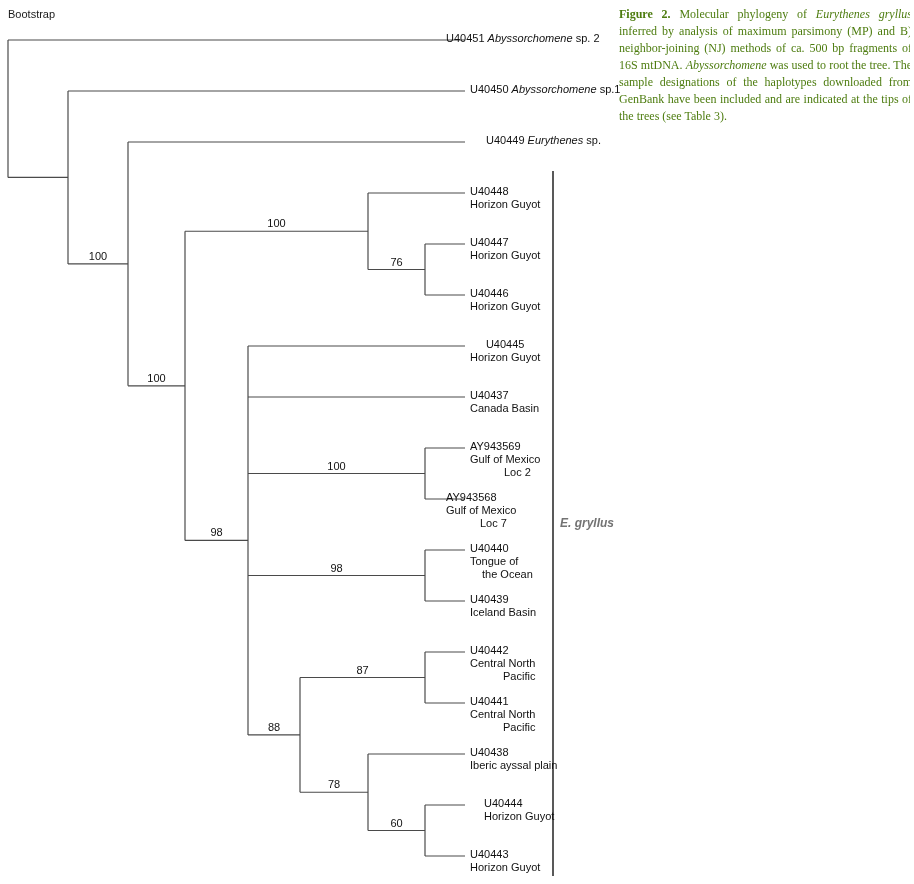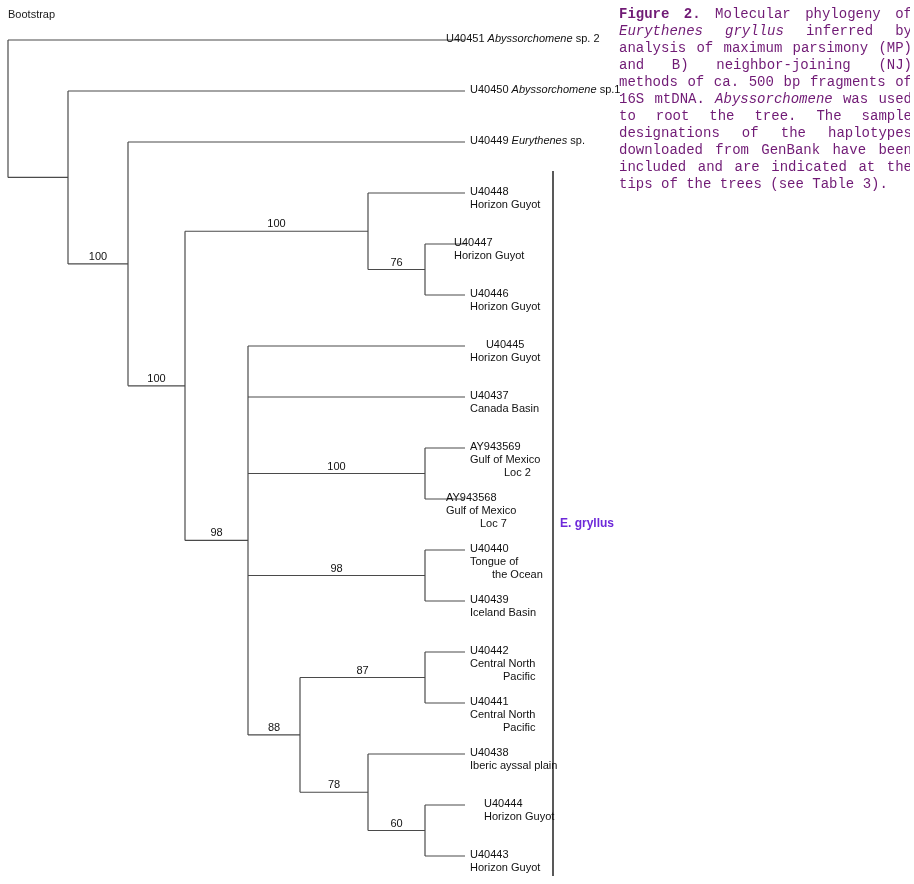--- a/index.html
+++ b/index.html
@@ -9,26 +9,26 @@
   }
   .bootstrap-label{
     position:absolute;left:8px;top:8px;font-size:11px;color:#1a1a1a;
   }
   #tree-svg{position:absolute;left:0;top:0;}
   .tip-label{
     position:absolute;font-size:11px;line-height:13px;color:#111;white-space:nowrap;
   }
   .tip-label .i{font-style:italic;}
   .clade-label{
-    position:absolute;left:560px;font-size:12px;font-weight:bold;color:#6d28d9;
+    position:absolute;left:560px;font-size:12px;font-weight:bold;font-style:italic;color:#737373;
   }
   .caption{
     position:absolute;left:619px;top:6px;width:293px;
-    font-family:Liberation Mono, monospace;font-size:14px;line-height:17px;
-    text-align:justify;color:#701a75;
+    font-family:Liberation Serif, serif;font-size:12px;line-height:17px;
+    text-align:justify;color:#4d7c0f;
   }
   .caption .b{font-weight:bold;}
   .caption .i{font-style:italic;}
 </style>
 </head>
 <body>
 
 <div class="stage">
   <div class="bootstrap-label">Bootstrap</div>
   <svg id="tree-svg" width="914" height="884">
@@ -87,28 +87,28 @@
       <line x1="425" y1="856" x2="465" y2="856" stroke="#4a4a4a" stroke-width="1.2"></line>
       <line x1="553" y1="171" x2="553" y2="876" stroke="#222" stroke-width="1.5"></line>
     </svg>
   <div id="tip-labels">
       <div class="tip-label" style="left: 446px; top: 32px;">
         <div><span>U40451 </span><span class="i">Abyssorchomene</span><span> sp. 2</span></div>
       </div>
       <div class="tip-label" style="left: 470px; top: 83px;">
         <div><span>U40450 </span><span class="i">Abyssorchomene</span><span> sp.1</span></div>
       </div>
-      <div class="tip-label" style="left: 470px; top: 134px;">
+      <div class="tip-label" style="left: 486px; top: 134px;">
         <div><span>U40449 </span><span class="i">Eurythenes</span><span> sp.</span></div>
       </div>
       <div class="tip-label" style="left: 470px; top: 185px;">
         <div><span>U40448</span></div>
         <div><span>Horizon Guyot</span></div>
       </div>
-      <div class="tip-label" style="left: 454px; top: 236px;">
+      <div class="tip-label" style="left: 470px; top: 236px;">
         <div><span>U40447</span></div>
         <div><span>Horizon Guyot</span></div>
       </div>
       <div class="tip-label" style="left: 470px; top: 287px;">
         <div><span>U40446</span></div>
         <div><span>Horizon Guyot</span></div>
       </div>
       <div class="tip-label" style="left: 470px; top: 338px; text-align: center;">
         <div><span>U40445</span></div>
         <div><span>Horizon Guyot</span></div>
@@ -123,21 +123,21 @@
         <div style="margin-left: 34px;"><span>Loc 2</span></div>
       </div>
       <div class="tip-label" style="left: 446px; top: 491px;">
         <div><span>AY943568</span></div>
         <div><span>Gulf of Mexico</span></div>
         <div style="margin-left: 34px;"><span>Loc 7</span></div>
       </div>
       <div class="tip-label" style="left: 470px; top: 542px;">
         <div><span>U40440</span></div>
         <div><span>Tongue of</span></div>
-        <div style="margin-left: 22px;"><span>the Ocean</span></div>
+        <div style="margin-left: 12px;"><span>the Ocean</span></div>
       </div>
       <div class="tip-label" style="left: 470px; top: 593px;">
         <div><span>U40439</span></div>
         <div><span>Iceland Basin</span></div>
       </div>
       <div class="tip-label" style="left: 470px; top: 644px;">
         <div><span>U40442</span></div>
         <div><span>Central North</span></div>
         <div style="margin-left: 33px;"><span>Pacific</span></div>
       </div>

